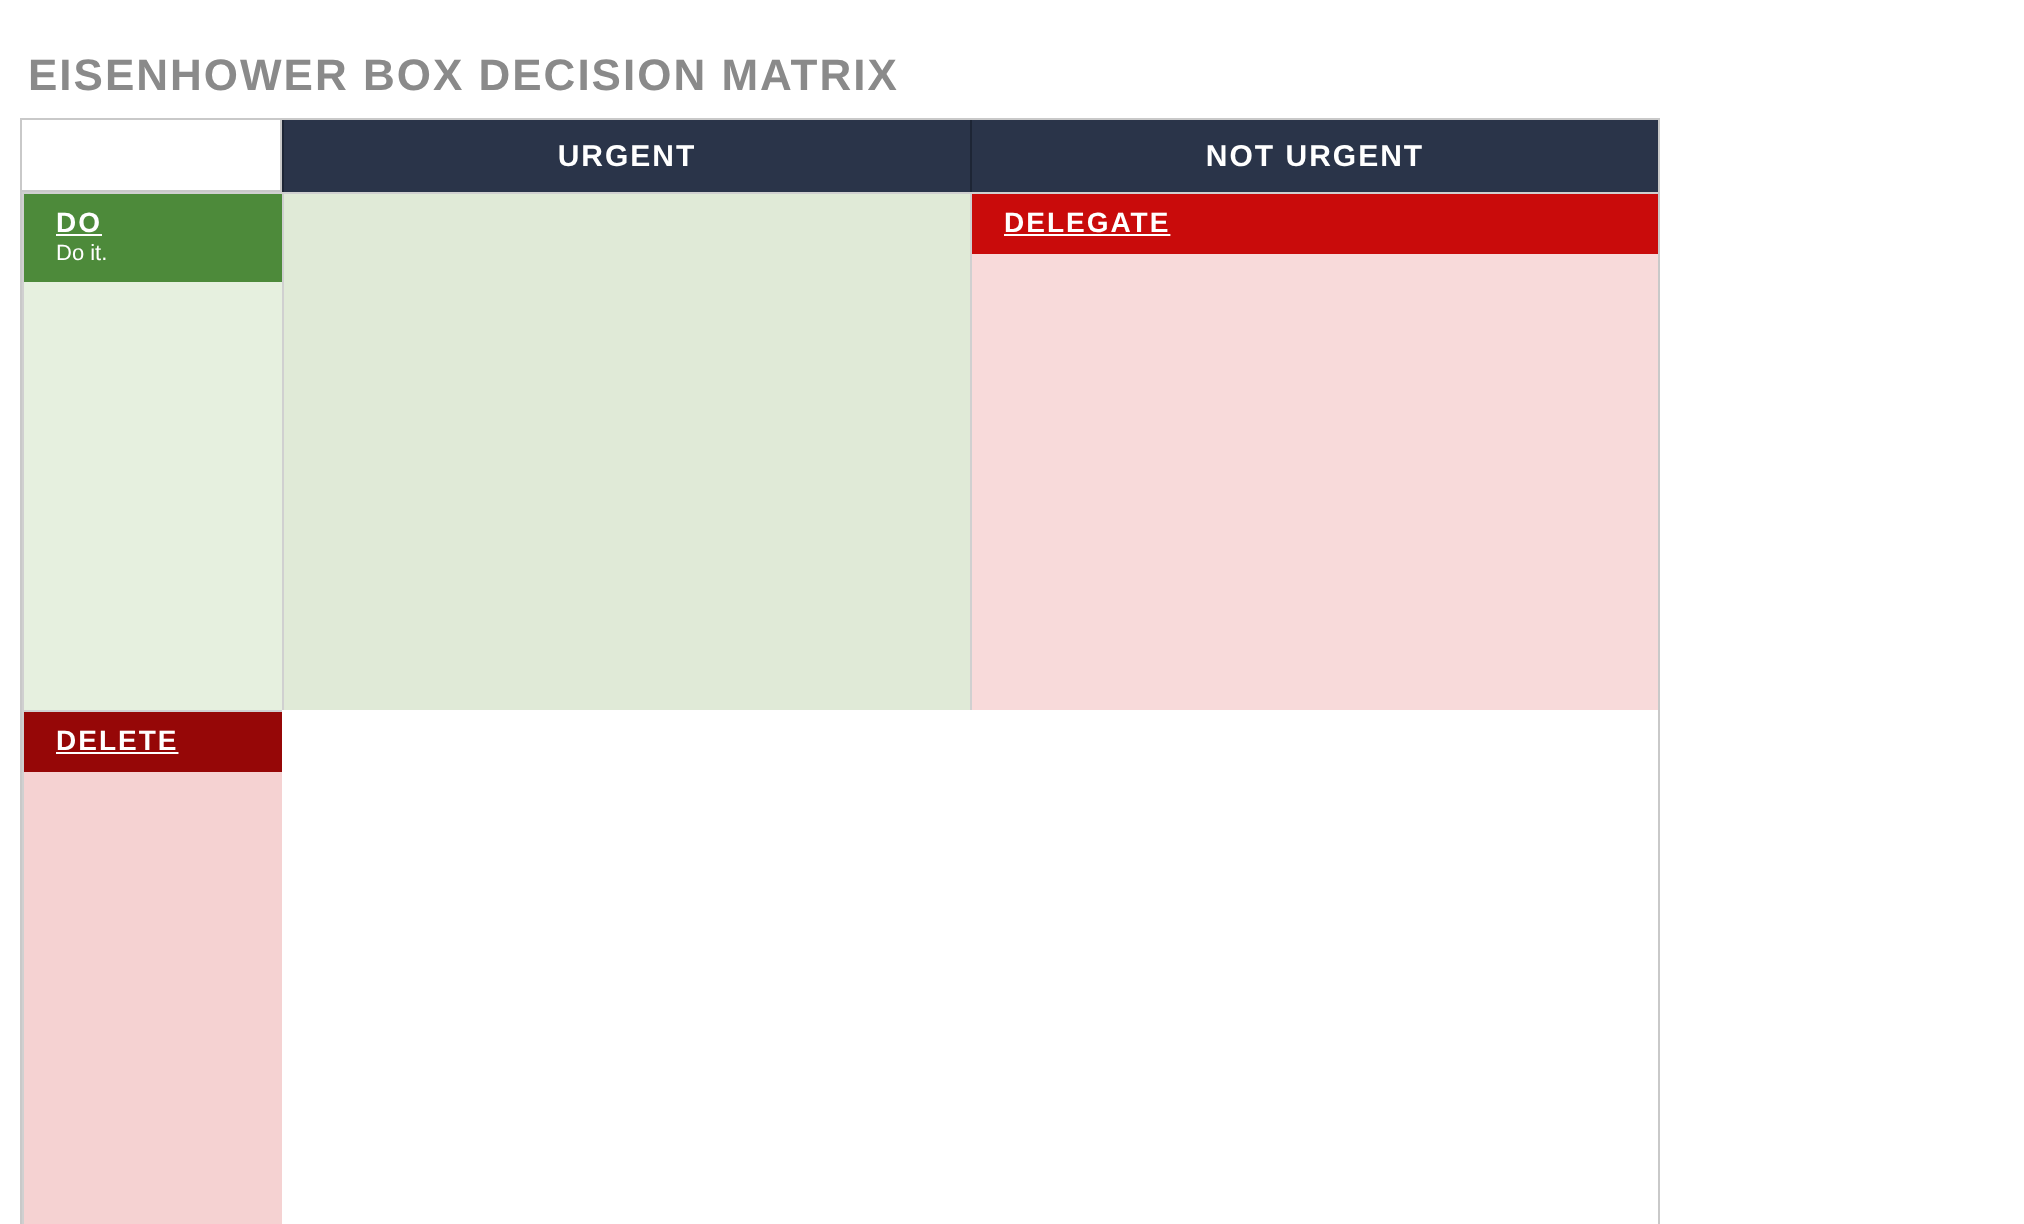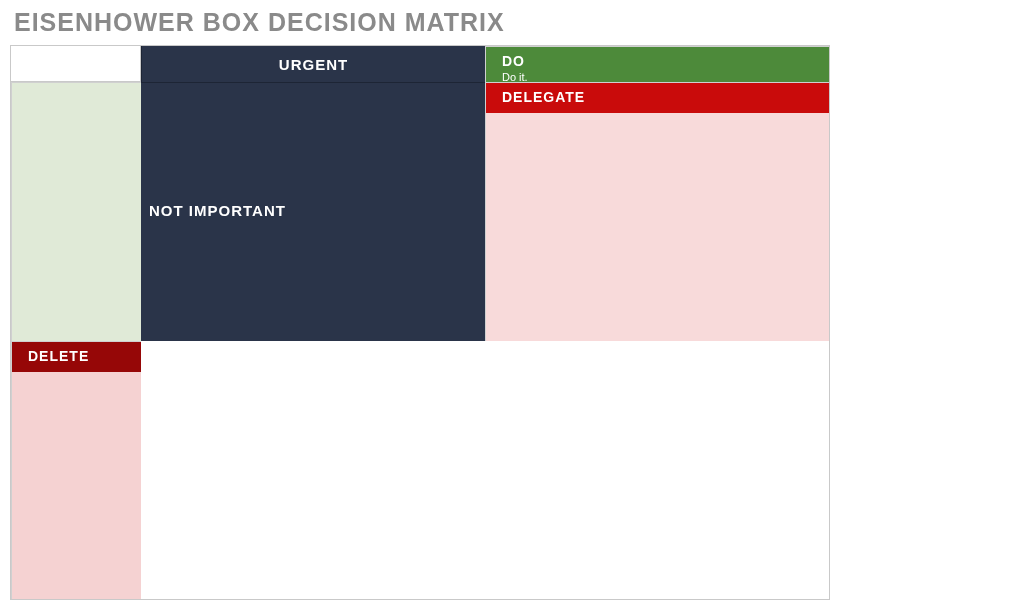--- a/index.html
+++ b/index.html
@@ -7,22 +7,22 @@
     font-family: "Century Gothic", "Avant Garde", Futura, Arial, sans-serif;
     background: #ffffff;
     width: 1012px;
     height: 612px;
     padding: 8px 10px;
   }
   .title {
     color: #8a8a8a;
     font-weight: bold;
     letter-spacing: 1px;
-    font-size: 25px;
-    margin: 0 0 8px 4px;
+    font-size: 22px;
+    margin: 17px 0 8px 4px;
   }
   .grid {
     display: grid;
     grid-template-columns: 130px 1fr 1fr;
     grid-template-rows: 36px 1fr 1fr;
     width: 820px;
     height: 555px;
     border: 1px solid #c9c9c9;
   }
   .corner {
@@ -60,20 +60,21 @@
     border-left: 1px solid #d0d0d0;
   }
   .quad-head {
     color: #ffffff;
     padding: 6px 16px 8px 16px;
   }
   .quad-head .h1 {
     font-weight: bold;
     font-size: 14px;
     letter-spacing: 1px;
+    text-decoration: underline;
   }
   .quad-head .h2 {
     font-weight: normal;
     font-size: 11px;
     margin-top: 2px;
   }
   .quad-body {
     flex: 1;
   }
   .q1 .quad-head { background: #4d8a3a; }
@@ -87,35 +88,35 @@
 </style>
 </head>
 <body>
 
 <div class="title">EISENHOWER BOX DECISION MATRIX</div>
 
 <div class="grid">
 
   <div class="corner"></div>
   <div class="col-head">URGENT</div>
+  <div class="col-head">NOT URGENT</div>
 
 
   <div class="quad q1">
     <div class="quad-head">
       <div class="h1">DO</div>
       <div class="h2">Do it.</div>
     </div>
     <div class="quad-body"></div>
   </div>
 
   <div class="quad q2">
     <div class="quad-body"></div>
   </div>
 
-  <div class="row-head">NOT IMPORTANT</div>
 
   <div class="quad q3">
     <div class="quad-head">
       <div class="h1">DELEGATE</div>
     </div>
     <div class="quad-body"></div>
   </div>
 
   <div class="quad q4">
     <div class="quad-head">

